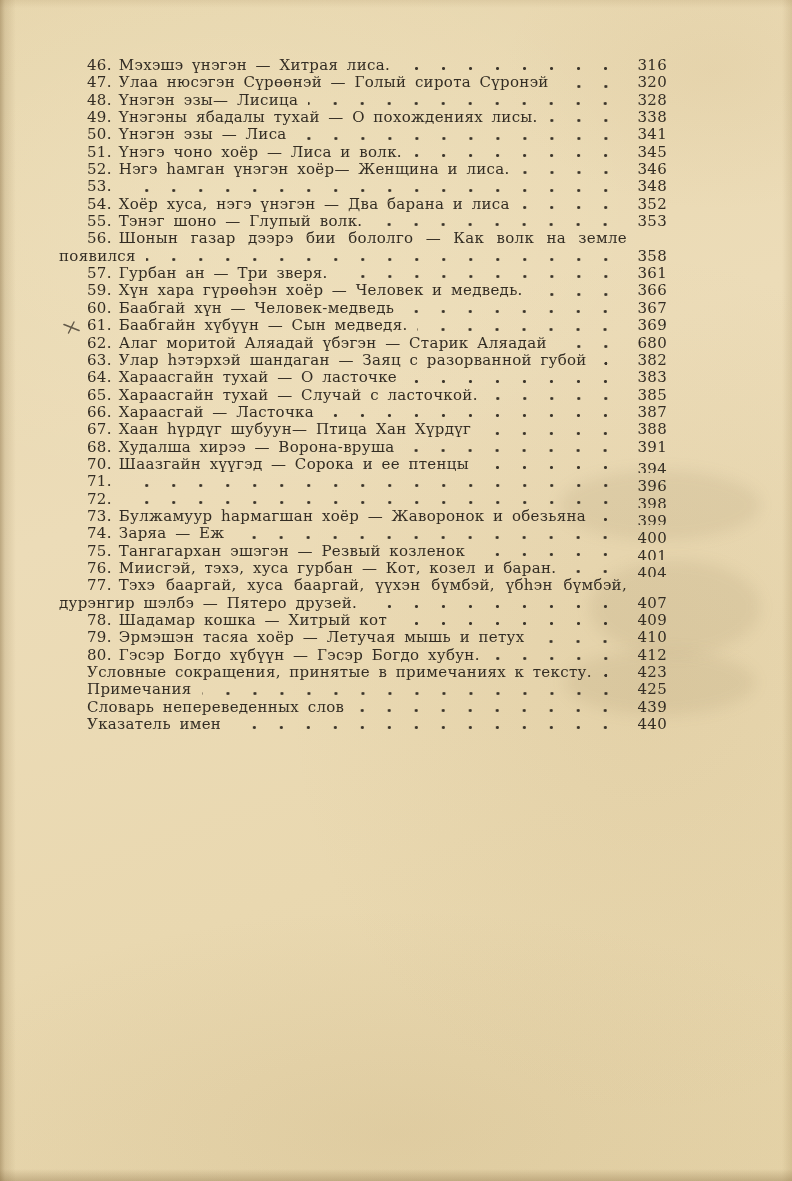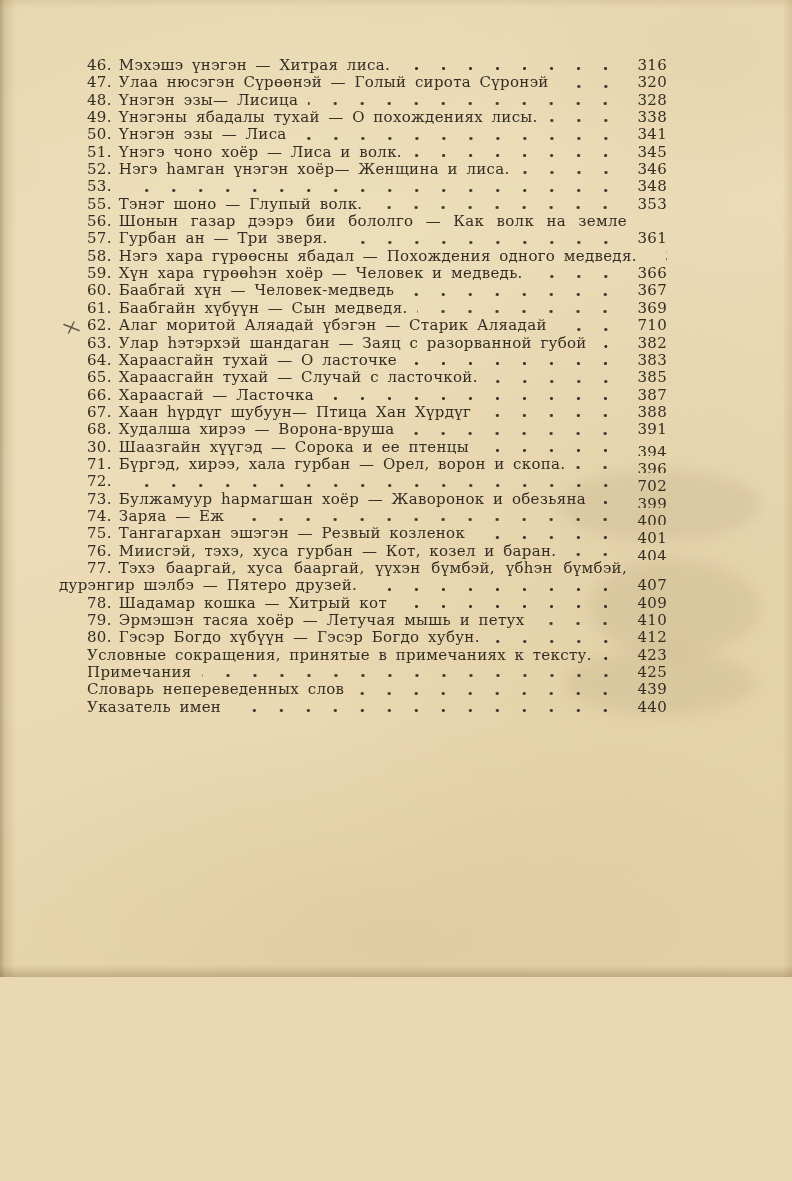--- a/index.html
+++ b/index.html
@@ -8,21 +8,21 @@
     background: #e9d8b0;
   }
   body {
     width: 792px;
     height: 1181px;
     overflow: hidden;
   }
   .page {
     position: relative;
     width: 792px;
-    height: 977px;
+    height: 1181px;
     background: linear-gradient(160deg, #e7d6ad 0%, #ecdcb8 38%, #e9d8b0 68%, #e5d3a8 100%);
     font-family: "DejaVu Serif", "Liberation Serif", serif;
     color: #332d24;
   }
   .texture {
     position: absolute; inset: 0; pointer-events: none;
     background-image:
       radial-gradient(ellipse 620px 420px at 28% 18%, rgba(255,250,228,0.16), rgba(255,250,228,0) 70%),
       radial-gradient(ellipse 520px 620px at 82% 58%, rgba(176,146,92,0.10), rgba(176,146,92,0) 70%),
       radial-gradient(ellipse 700px 300px at 50% 96%, rgba(168,138,84,0.12), rgba(168,138,84,0) 75%),
@@ -156,42 +156,47 @@
         <span class="title">Нэгэ һамган үнэгэн хоёр— Женщина и лиса.</span>
         <span class="leader"></span>
         <span class="pagecol">346</span>
       </div>
       <div class="toc-line">
         <span class="num">53.</span>
         <span class="leader"></span>
         <span class="pagecol">348</span>
       </div>
       <div class="toc-line">
+        <span class="num">54.</span>
+        <span class="title">Хоёр хуса, нэгэ үнэгэн — Два барана и лиса</span>
+        <span class="leader"></span>
+        <span class="pagecol">352</span>
+      </div>
+      <div class="toc-line">
         <span class="num">55.</span>
         <span class="title">Тэнэг шоно — Глупый волк.</span>
         <span class="leader"></span>
         <span class="pagecol">353</span>
       </div>
       <div class="toc-line first">
         <span class="num">56.</span>
         <span class="title just">Шонын газар дээрэ бии бололго — Как волк на земле</span>
       </div>
+      <div class="toc-line cont">
+        <span class="title">появился</span>
+        <span class="leader"></span>
+        <span class="pagecol">358</span>
+      </div>
       <div class="toc-line">
         <span class="num">57.</span>
         <span class="title">Гурбан ан — Три зверя.</span>
         <span class="leader"></span>
         <span class="pagecol">361</span>
       </div>
       <div class="toc-line">
-        <span class="num">58.</span>
-        <span class="title">Нэгэ хара гүрөөсны ябадал — Похождения одного медведя.</span>
-        <span class="leader"></span>
-        <span class="pagecol">363</span>
-      </div>
-      <div class="toc-line">
         <span class="num">59.</span>
         <span class="title">Хүн хара гүрөөһэн хоёр — Человек и медведь.</span>
         <span class="leader"></span>
         <span class="pagecol">366</span>
       </div>
       <div class="toc-line">
         <span class="num">60.</span>
         <span class="title">Баабгай хүн — Человек-медведь</span>
         <span class="leader"></span>
         <span class="pagecol">367</span>
@@ -199,21 +204,21 @@
       <div class="toc-line">
         <span class="num">61.</span>
         <span class="title">Баабгайн хүбүүн — Сын медведя.</span>
         <span class="leader"></span>
         <span class="pagecol">369</span>
       </div>
       <div class="toc-line">
         <span class="num">62.</span>
         <span class="title">Алаг моритой Аляадай үбэгэн — Старик Аляадай</span>
         <span class="leader"></span>
-        <span class="pagecol">710</span>
+        <span class="pagecol">680</span>
       </div>
       <div class="toc-line">
         <span class="num">63.</span>
         <span class="title">Улар һэтэрхэй шандаган — Заяц с разорванной губой</span>
         <span class="leader"></span>
         <span class="pagecol">382</span>
       </div>
       <div class="toc-line">
         <span class="num">64.</span>
         <span class="title">Хараасгайн тухай — О ласточке</span>
@@ -238,35 +243,34 @@
         <span class="leader"></span>
         <span class="pagecol">388</span>
       </div>
       <div class="toc-line">
         <span class="num">68.</span>
         <span class="title">Худалша хирээ — Ворона-вруша</span>
         <span class="leader"></span>
         <span class="pagecol">391</span>
       </div>
       <div class="toc-line">
-        <span class="num">30.</span>
+        <span class="num">70.</span>
         <span class="title">Шаазгайн хүүгэд — Сорока и ее птенцы</span>
         <span class="leader"></span>
         <span class="pagecol low">394</span>
       </div>
       <div class="toc-line">
         <span class="num">71.</span>
-        <span class="title">Бүргэд, хирээ, хала гурбан — Орел, ворон и скопа.</span>
         <span class="leader"></span>
         <span class="pagecol low">396</span>
       </div>
       <div class="toc-line">
         <span class="num">72.</span>
         <span class="leader"></span>
-        <span class="pagecol low">702</span>
+        <span class="pagecol low">398</span>
       </div>
       <div class="toc-line">
         <span class="num">73.</span>
         <span class="title">Булжамуур һармагшан хоёр — Жаворонок и обезьяна</span>
         <span class="leader"></span>
         <span class="pagecol low">399</span>
       </div>
       <div class="toc-line">
         <span class="num">74.</span>
         <span class="title">Заряа — Еж</span>

